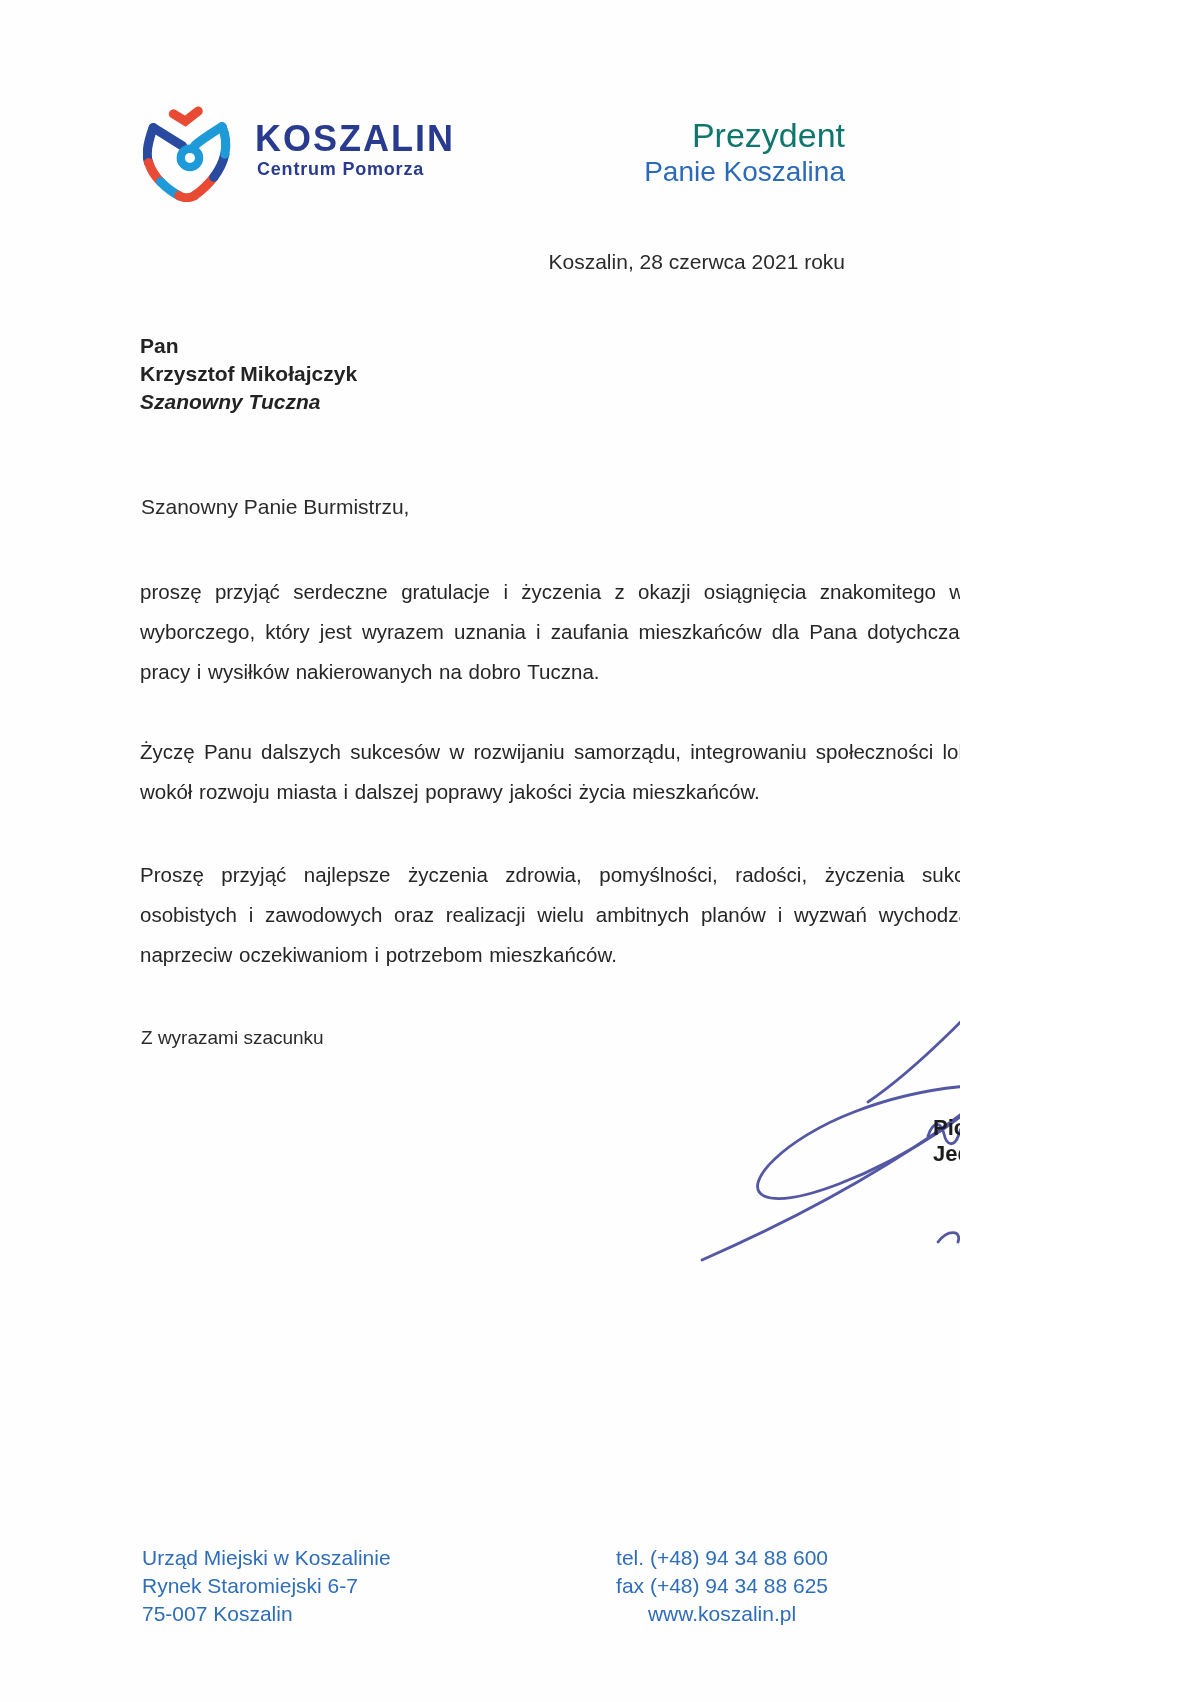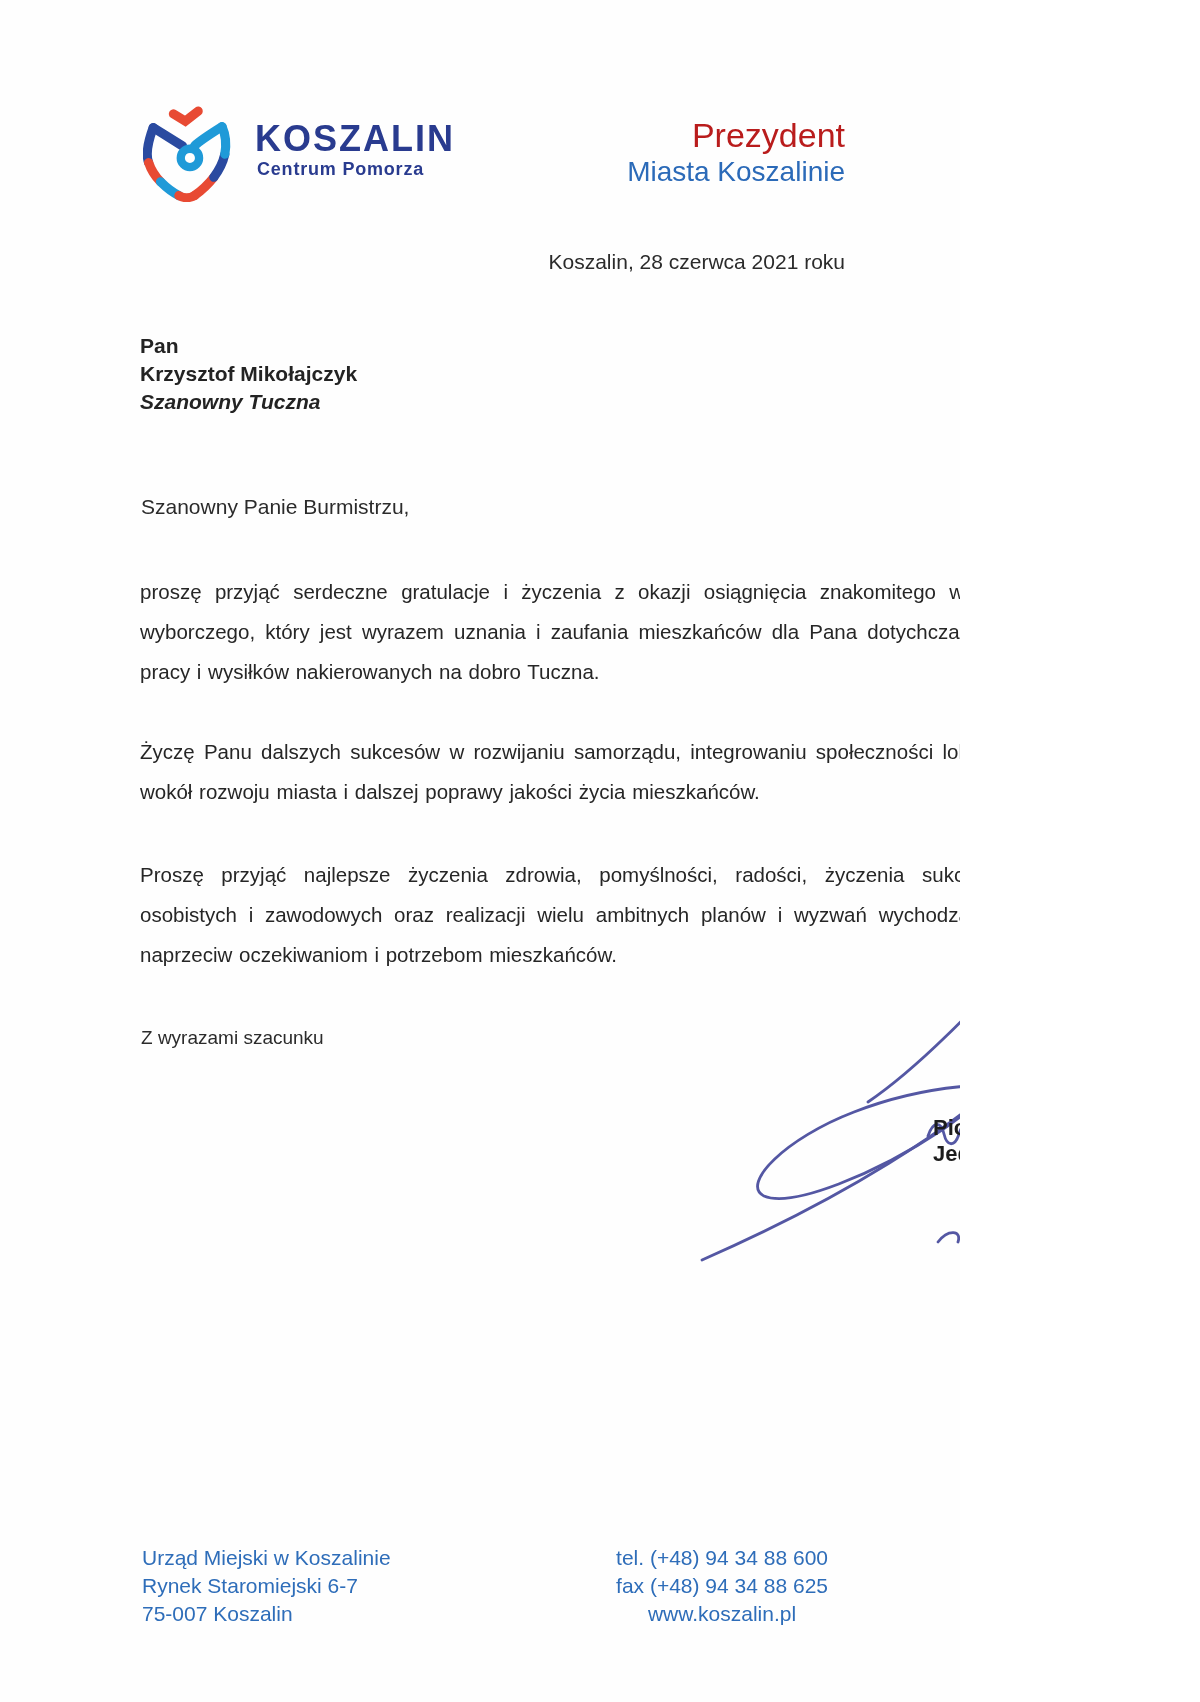--- a/index.html
+++ b/index.html
@@ -46,21 +46,21 @@
     line-height: 1;
   }
   .header-right {
     position: absolute;
     top: 116px;
     right: 115px;
     text-align: right;
   }
   .office-title {
     font-size: 34px;
-    color: #b91c1c;
+    color: #0f766e;
     line-height: 38px;
   }
   .office-subtitle {
     font-size: 28px;
     color: #2b6ab8;
     line-height: 36px;
   }
   .date-line {
     position: absolute;
     top: 250px;
@@ -164,21 +164,21 @@
       <circle cx="51" cy="62" r="10" stroke="#1f9ad8" stroke-width="9"></circle>
       <circle cx="51" cy="62" r="4.2" fill="#ffffff" stroke="none"></circle>
     </g>
   </svg>
 
   <div class="logo-name">KOSZALIN</div>
   <div class="logo-tagline">Centrum Pomorza</div>
 
   <div class="header-right">
     <div class="office-title">Prezydent</div>
-    <div class="office-subtitle">Miasta Koszalinie</div>
+    <div class="office-subtitle">Panie Koszalina</div>
   </div>
 
   <div class="date-line">Koszalin, 28 czerwca 2021 roku</div>
 
   <div class="recipient">
     <div>Pan</div>
     <div>Krzysztof Mikołajczyk</div>
     <div class="r-italic">Szanowny Tuczna</div>
   </div>
 

